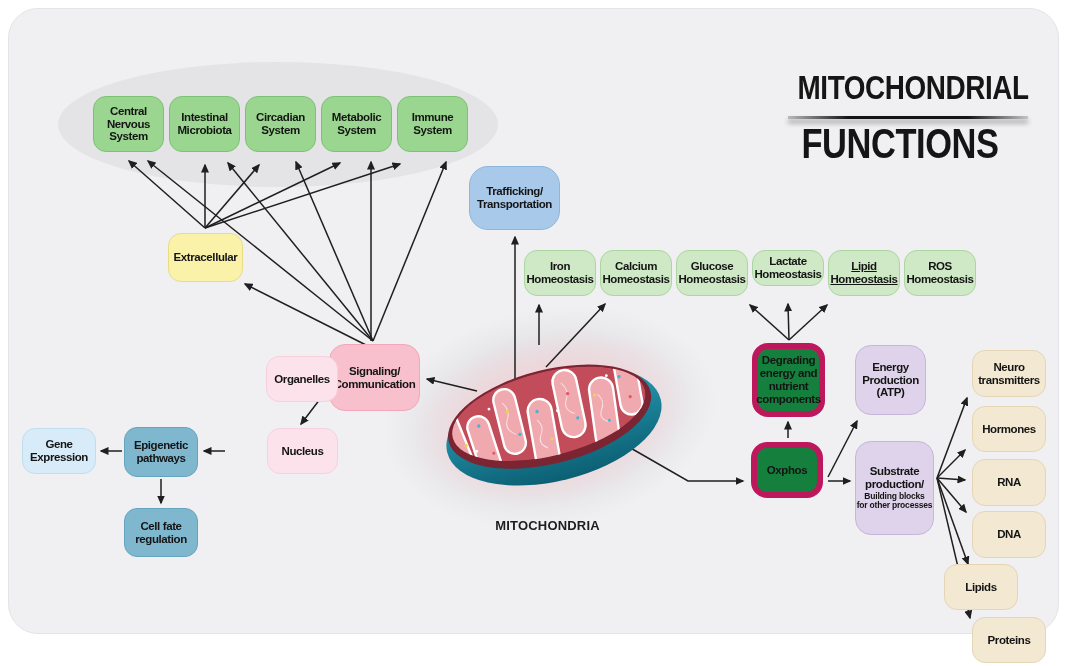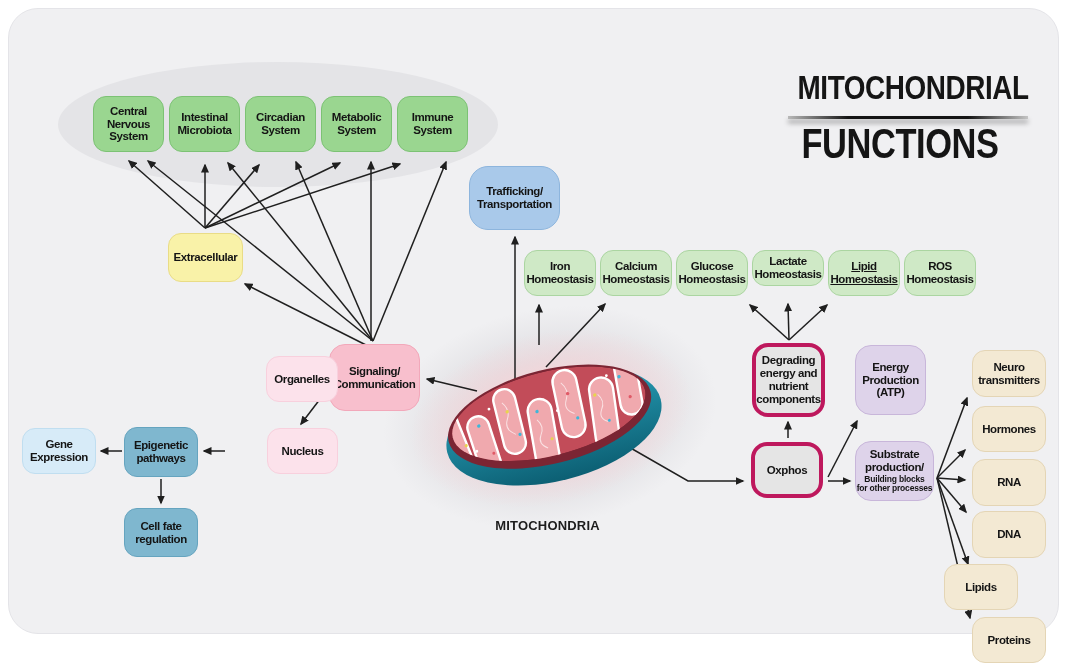--- a/index.html
+++ b/index.html
@@ -17,21 +17,21 @@
        white-space:pre-line;border-radius:13px;box-sizing:border-box;}
   .big{border-radius:16px;}
   .green{background:#9ad690;border:1px solid #7cc274;}
   .lightgreen{background:#cfe9c6;border:1px solid #abd5a1;}
   .yellow{background:#f9f2a8;border:1px solid #e9dc86;}
   .blue{background:#a9c9ea;border:1px solid #8db5dd;}
   .pink{background:#f8bfcd;border:1px solid #f2a8ba;}
   .palepink{background:#fce2eb;border:1px solid #f8d0dd;margin-left:40px;}
   .paleblue{background:#d7ebf8;border:1px solid #c0def0;}
   .teal{background:#7fb7cf;border:1px solid #65a4bf;}
-  .periwinkle{background:#e5e5e5;border:4px solid #be185d;}
+  .periwinkle{background:#15803d;border:6px solid #be185d;}
   .lavender{background:#ded3ea;border:1px solid #c8b6da;}
   .tan{background:#f3e9d3;border:1px solid #e4d5b5;}
   .sub-label{display:block;font-size:8.5px;line-height:1.15;letter-spacing:-0.2px;margin-top:1px;}
   #title1{position:absolute;left:775px;top:68px;width:250px;text-align:center;font-size:34px;
           font-weight:800;color:#151515;letter-spacing:-0.5px;transform:scaleX(0.82);}
   #title-divider{position:absolute;left:788px;top:116px;width:240px;height:3px;
           background:linear-gradient(to right,#b9b9b9,#141414 25%,#141414 75%,#c4c4c4);
           box-shadow:0 4px 5px rgba(0,0,0,0.38);}
   #title2{position:absolute;left:775px;top:120px;width:250px;text-align:center;font-size:42px;
           font-weight:800;color:#151515;letter-spacing:-0.5px;transform:scaleX(0.82);}
@@ -200,21 +200,21 @@
 regulation</div>
 
   <div class="box periwinkle big" style="left:751px;top:442px;width:72px;height:56px;">Oxphos</div>
   <div class="box periwinkle big" style="left:752px;top:343px;width:73px;height:74px;">Degrading
 energy and
 nutrient
 components</div>
   <div class="box lavender big" style="left:855px;top:345px;width:71px;height:70px;">Energy
 Production
 (ATP)</div>
-  <div class="box lavender big" style="left:855px;top:441px;width:79px;height:60px;flex-direction:column;">
+  <div class="box lavender big" style="left:855px;top:441px;width:79px;height:94px;flex-direction:column;">
     <span>Substrate
 production/</span>
     <span class="sub-label">Building blocks
 for other processes</span>
   </div>
 
   <div class="box tan" style="left:972px;top:350px;width:74px;height:47px;">Neuro
 transmitters</div>
   <div class="box tan" style="left:972px;top:406px;width:74px;height:46px;">Hormones</div>
   <div class="box tan" style="left:972px;top:459px;width:74px;height:47px;">RNA</div>

